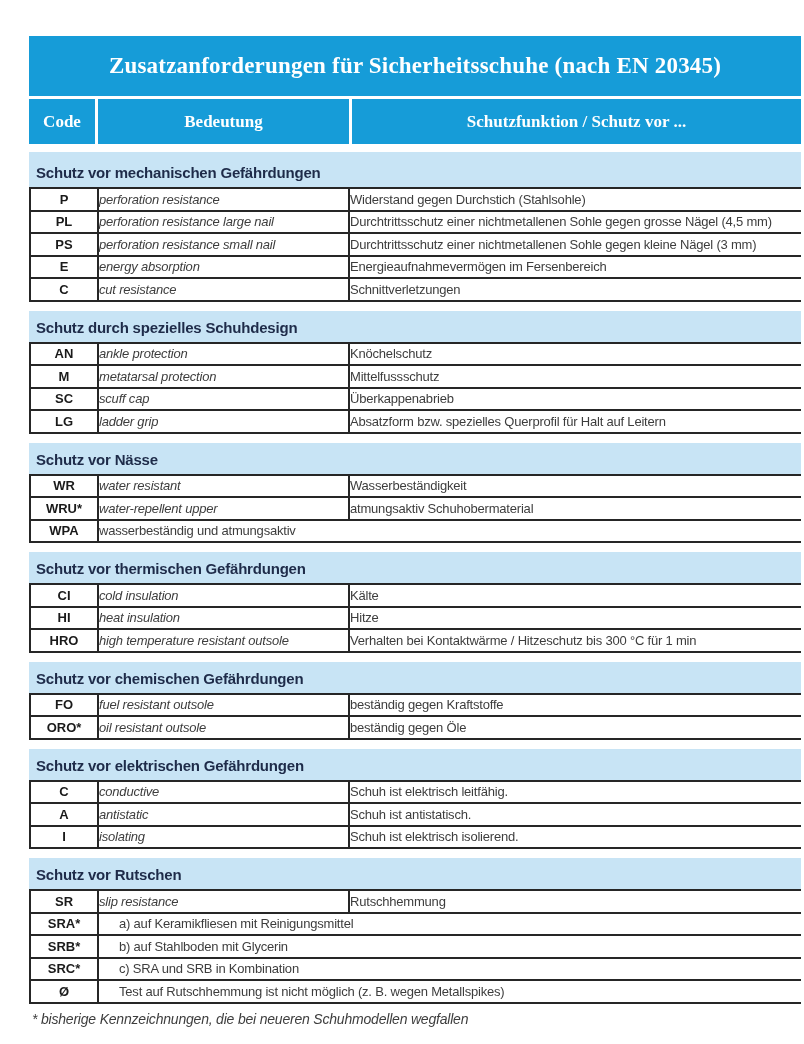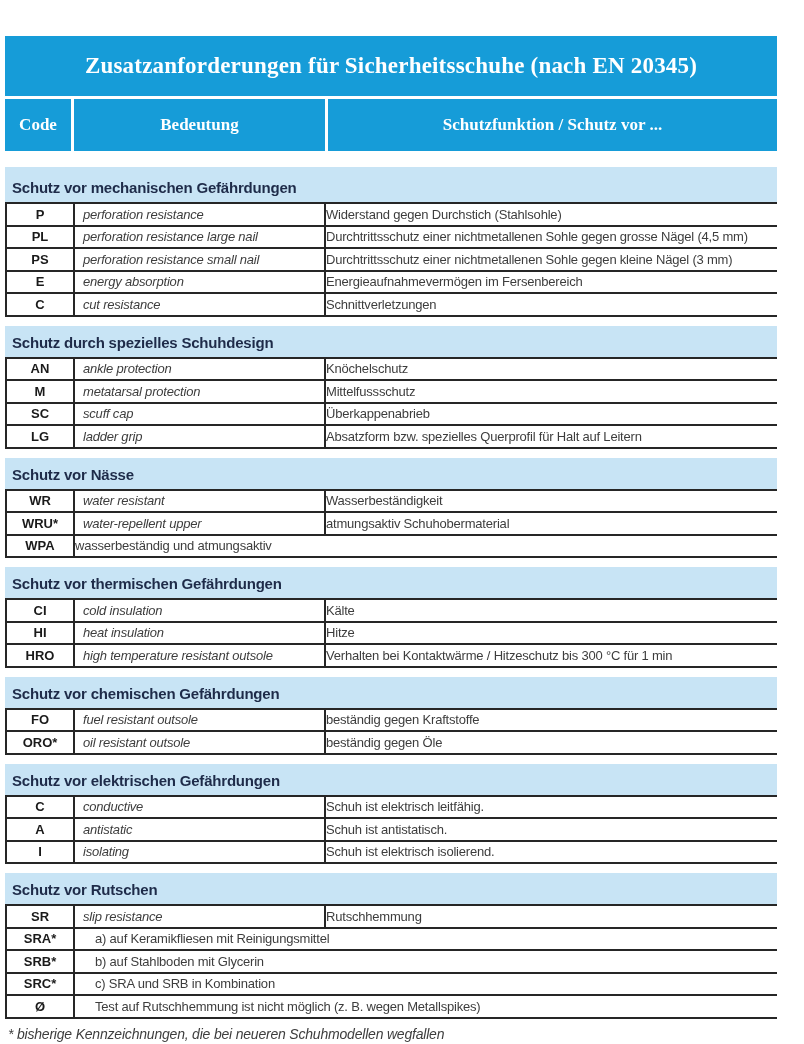--- a/index.html
+++ b/index.html
@@ -6,31 +6,31 @@
     --header-blue:#169CD8;
     --section-blue:#C8E4F5;
     --heading-text:#1E2B49;
     --border:#262626;
     --body-text:#3D3D3D;
     --code-text:#1A1A1A;
   }
   *{box-sizing:border-box;margin:0;padding:0;}
   html,body{width:804px;height:1044px;background:#ffffff;overflow:hidden;}
   body{font-family:"Liberation Sans",sans-serif;}
-  .doc{position:absolute;left:5px;top:36px;width:772px;}
+  .doc{position:absolute;left:29px;top:36px;width:772px;}
 
   .title-bar{
     height:60px;background:var(--header-blue);color:#fff;
     display:flex;align-items:center;justify-content:center;
     font-family:"Liberation Serif",serif;font-weight:bold;font-size:23px;
     margin-bottom:3px;letter-spacing:.2px;
   }
   .col-header{
     display:grid;grid-template-columns:66px 251px 1fr;column-gap:3px;
-    height:52px;background:#fff;margin-bottom:16px;
+    height:45px;background:#fff;margin-bottom:8px;
   }
   .col-header .col-cell{
     background:var(--header-blue);color:#fff;
     font-family:"Liberation Serif",serif;font-weight:bold;font-size:17px;
     display:flex;align-items:center;justify-content:center;
   }
 
   .section + .section{margin-top:9px;}
   .section-header{
     background:var(--section-blue);height:33px;
@@ -44,21 +44,21 @@
 
   .row{
     display:grid;grid-template-columns:66px 251px 1fr;
     height:22.5px;background:#fff;
     border-left:2px solid var(--border);
     border-bottom:2px solid var(--border);
   }
   .row.span{grid-template-columns:66px 1fr;}
   .cell{display:flex;align-items:center;font-size:13px;letter-spacing:-0.2px;white-space:nowrap;overflow:visible;}
   .cell-code{justify-content:center;font-weight:bold;color:var(--code-text);letter-spacing:0;}
-  .cell-meaning{font-style:italic;color:var(--body-text);padding-left:8px;border-left:2px solid var(--border);}
+  .cell-meaning{font-style:italic;color:var(--body-text);border-left:2px solid var(--border);}
   .cell-protection{color:var(--body-text);border-left:2px solid var(--border);}
   .cell-span{color:var(--body-text);padding-left:20px;border-left:2px solid var(--border);}
 
   .footnote{
     margin:7px 0 0 3px;
     font-style:italic;font-size:14px;color:var(--body-text);
     letter-spacing:-0.2px;
   }
 </style>
 </head>

